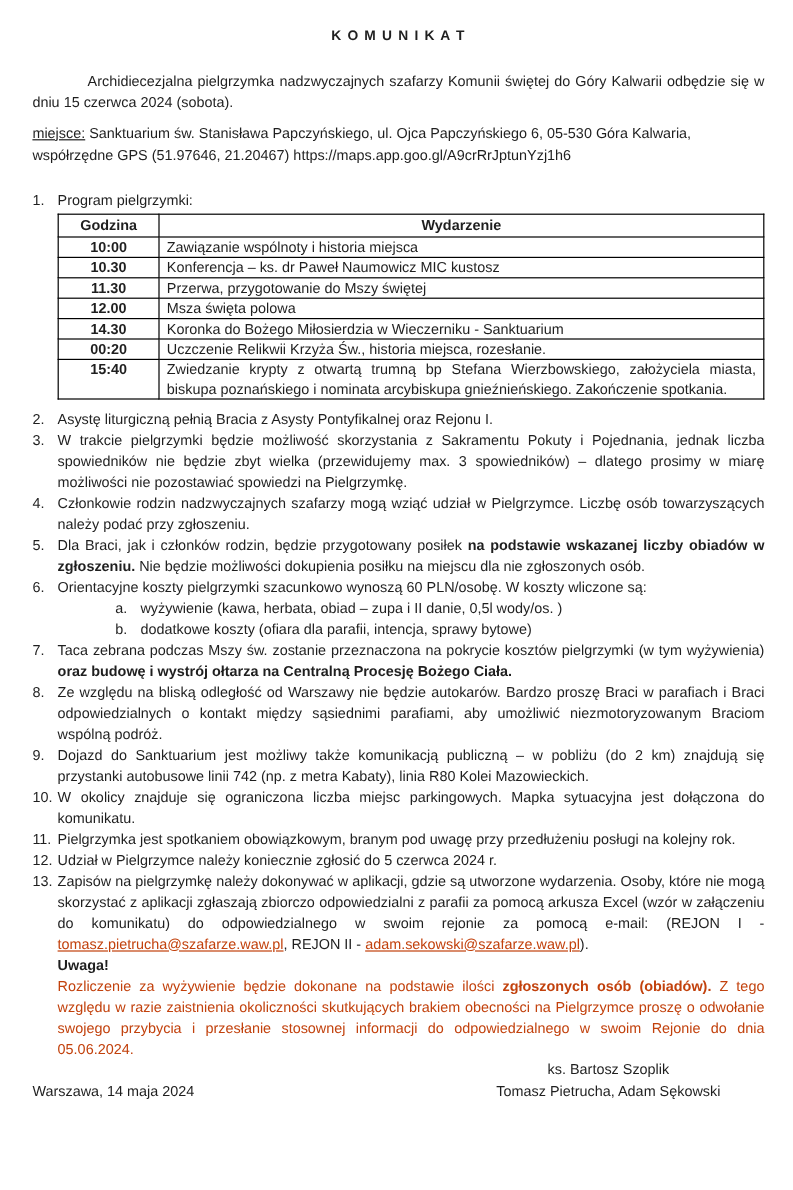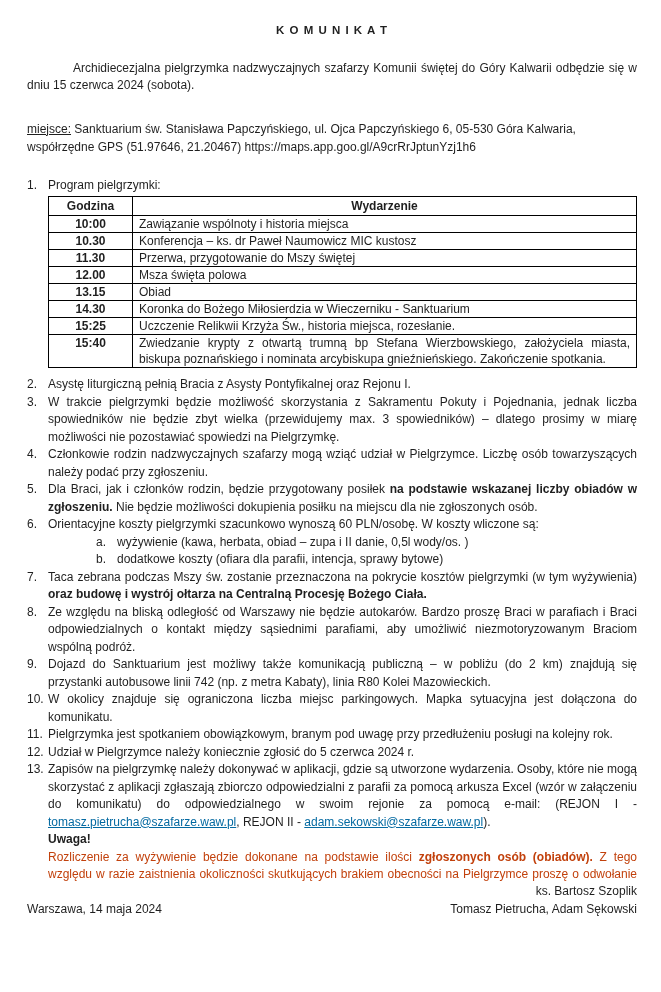--- a/index.html
+++ b/index.html
@@ -1,44 +1,44 @@
 <!DOCTYPE html>
 <html><head>
 <meta charset="utf-8">
 <style>
   html,body{margin:0;padding:0;background:#ffffff;}
   body{width:661px;height:992px;font-family:"Liberation Sans",sans-serif;color:#1f1f1f;
        font-size:12px;line-height:17.5px;overflow:hidden;}
   .page{position:relative;width:661px;height:938px;box-sizing:border-box;padding:20px 24px 0 27px;}
   .title{text-align:center;font-weight:bold;font-size:11.5px;letter-spacing:1px;margin:2px 0 20px 0;}
-  .intro{text-align:justify;text-indent:46px;margin:0 0 25px 0;}
+  .intro{text-align:justify;text-indent:46px;margin:0 0 7px 0;}
   .place{text-align:left;margin:0 0 20px 0;line-height:18.5px;}
   .u{text-decoration:underline;}
   .b{font-weight:bold;}
   .red{color:#c2410c;}
-  .link{color:#0369a1;text-decoration:underline;cursor:pointer;}
+  .link{color:#c2410c;text-decoration:underline;cursor:pointer;}
   
   .item{position:relative;padding-left:21px;text-align:justify;}
   .num{position:absolute;left:0;top:0;}
   .par{text-align:justify;}
   .sub{padding-left:48px;}
   .subitem{position:relative;padding-left:21px;}
   .submark{position:absolute;left:0;top:0;}
   
   table.program{border-collapse:collapse;width:100%;margin:2px 0 8px 0;}
   table.program th, table.program td{border:1px solid #000;padding:0 6px;line-height:16px;
        font-size:12px;vertical-align:top;}
   table.program th{font-weight:bold;text-align:center;padding:1px 6px;}
   col.time-col{width:84px;}
   td.time{font-weight:bold;text-align:center;}
   td.event{text-align:justify;margin-top:18px;}
   
   .footer{position:absolute;left:27px;right:24px;bottom:20px;display:flex;align-items:flex-end;background:#fff;}
   .date{white-space:nowrap;}
-  .sigs{margin-left:auto;width:260px;text-align:right;line-height:18px;}
+  .sigs{margin-left:auto;width:260px;text-align:center;line-height:18px;}
 </style>
 </head>
 <body>
 
 <div class="page">
 
   <div class="title">K O M U N I K A T</div>
 
   <p class="intro">Archidiecezjalna pielgrzymka nadzwyczajnych szafarzy Komunii świętej do Góry Kalwarii odbędzie się w dniu 15 czerwca 2024 (sobota).</p>
 
@@ -69,29 +69,25 @@
           </tr>
           <tr>
             <td class="time">11.30</td>
             <td class="event">Przerwa, przygotowanie do Mszy świętej</td>
           </tr>
           <tr>
             <td class="time">12.00</td>
             <td class="event">Msza święta polowa</td>
           </tr>
           <tr>
-            <td class="time">13.15</td>
-            <td class="event">Obiad</td>
-          </tr>
-          <tr>
             <td class="time">14.30</td>
             <td class="event">Koronka do Bożego Miłosierdzia w Wieczerniku - Sanktuarium</td>
           </tr>
           <tr>
-            <td class="time">15:25</td>
+            <td class="time">00:20</td>
             <td class="event">Uczczenie Relikwii Krzyża Św., historia miejsca, rozesłanie.</td>
           </tr>
           <tr>
             <td class="time">15:40</td>
             <td class="event">Zwiedzanie krypty z otwartą trumną bp Stefana Wierzbowskiego, założyciela miasta, biskupa poznańskiego i nominata arcybiskupa gnieźnieńskiego. Zakończenie spotkania.</td>
           </tr>
         </tbody>
     </table>
   </div>
 

